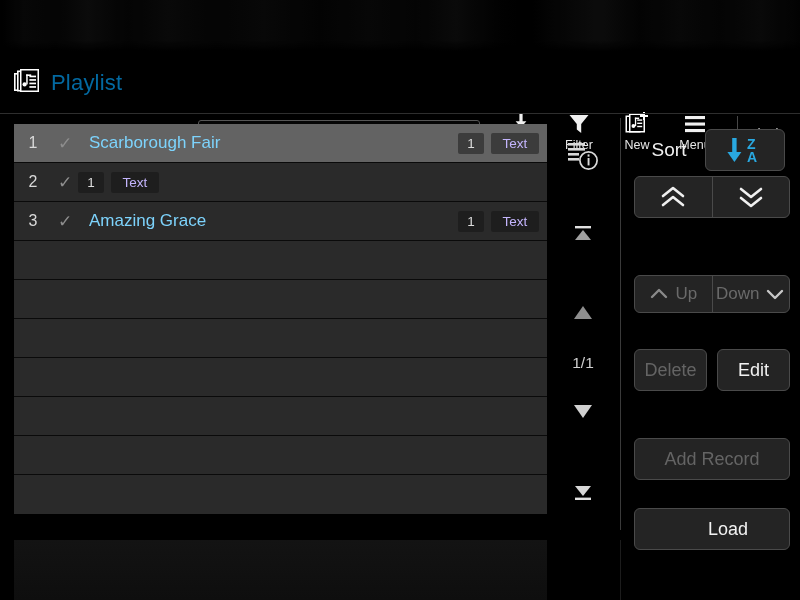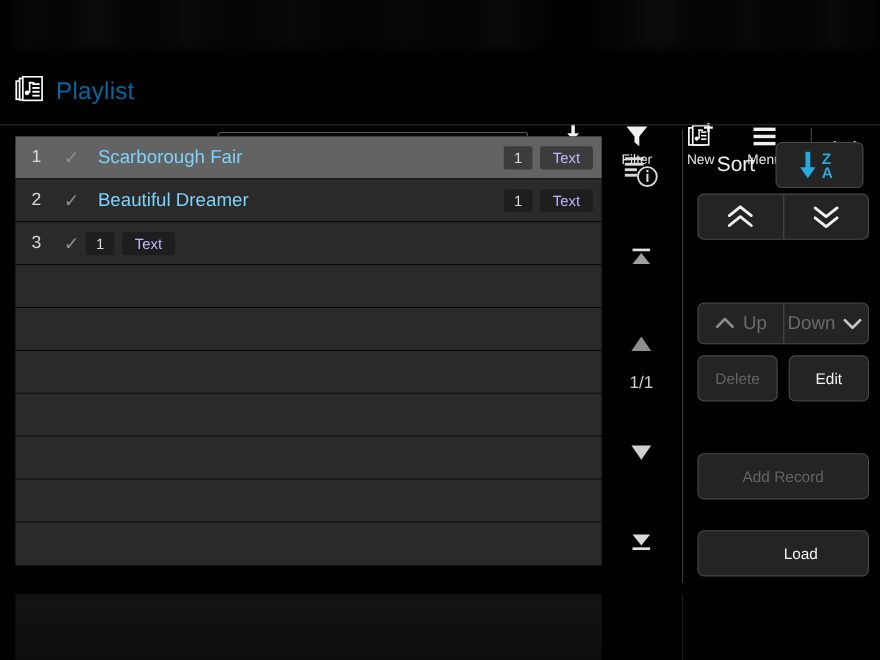--- a/index.html
+++ b/index.html
@@ -197,21 +197,21 @@
   }
   .sc-item {
     position: absolute;
     left: 0; width: 60px;
     display: flex; align-items: center; justify-content: center;
     cursor: pointer;
   }
   .sc-info   { top: 12px;  height: 42px; }
   .sc-top    { top: 96px;  height: 30px; }
   .sc-up     { top: 174px; height: 30px; }
-  .sc-page   { top: 212px; height: 26px; cursor: default; text-align: right; }
+  .sc-page   { top: 226px; height: 26px; cursor: default; text-align: right; }
   .sc-down   { top: 272px; height: 30px; }
   .sc-bottom { top: 352px; height: 30px; }
   .sc-page .pg { font-size: 15.5px; color: #cfcfcf; }
 
   .panel-divider {
     position: absolute;
     left: 620px; top: 118px;
     width: 1px; height: 412px;
     background: #3a3a3a;
   }
@@ -261,23 +261,24 @@
 
   .half .txt { font-size: 17px; }
   .txt.dim  { color: #6a6a6a; }
 
   .btn {
     position: absolute;
     background: #242424;
     border: 1px solid #4a4a4a;
     border-radius: 6px;
     display: flex; align-items: center; justify-content: center;
-    font-size: 14px;
+    font-size: 18px;
     box-sizing: border-box;
     cursor: pointer;
+    margin-top: 26px;
   }
   .btn.disabled { color: #646464; cursor: default; }
   .btn.enabled  { color: #f2f2f2; }
 
   .btn-delete { left: 6px;   top: 205px; width: 73px; height: 42px; }
   .btn-edit   { left: 89px;  top: 205px; width: 73px; height: 42px; text-align: center; }
   .btn-add    { left: 6px;   top: 294px; width: 156px; height: 42px; }
   .btn-load   { left: 6px;   top: 364px; width: 156px; height: 42px; padding-left: 32px; }
 
   
@@ -404,28 +405,28 @@
       <span class="idx">1</span>
       <span class="chk">✓</span>
       <span class="title">Scarborough Fair</span>
       <span class="badge-num">1</span>
       <span class="badge-text">Text</span>
     </div>
 
     <div class="row">
       <span class="idx">2</span>
       <span class="chk">✓</span>
-      <span class="title">Beautiful Dreamer</span>
       <span class="badge-num">1</span>
       <span class="badge-text">Text</span>
     </div>
 
     <div class="row">
       <span class="idx">3</span>
       <span class="chk">✓</span>
+      <span class="title">Amazing Grace</span>
       <span class="badge-num">1</span>
       <span class="badge-text">Text</span>
     </div>
 
     <div class="row empty"></div>
     <div class="row empty"></div>
     <div class="row empty"></div>
     <div class="row empty"></div>
     <div class="row empty"></div>
     <div class="row empty"></div>

